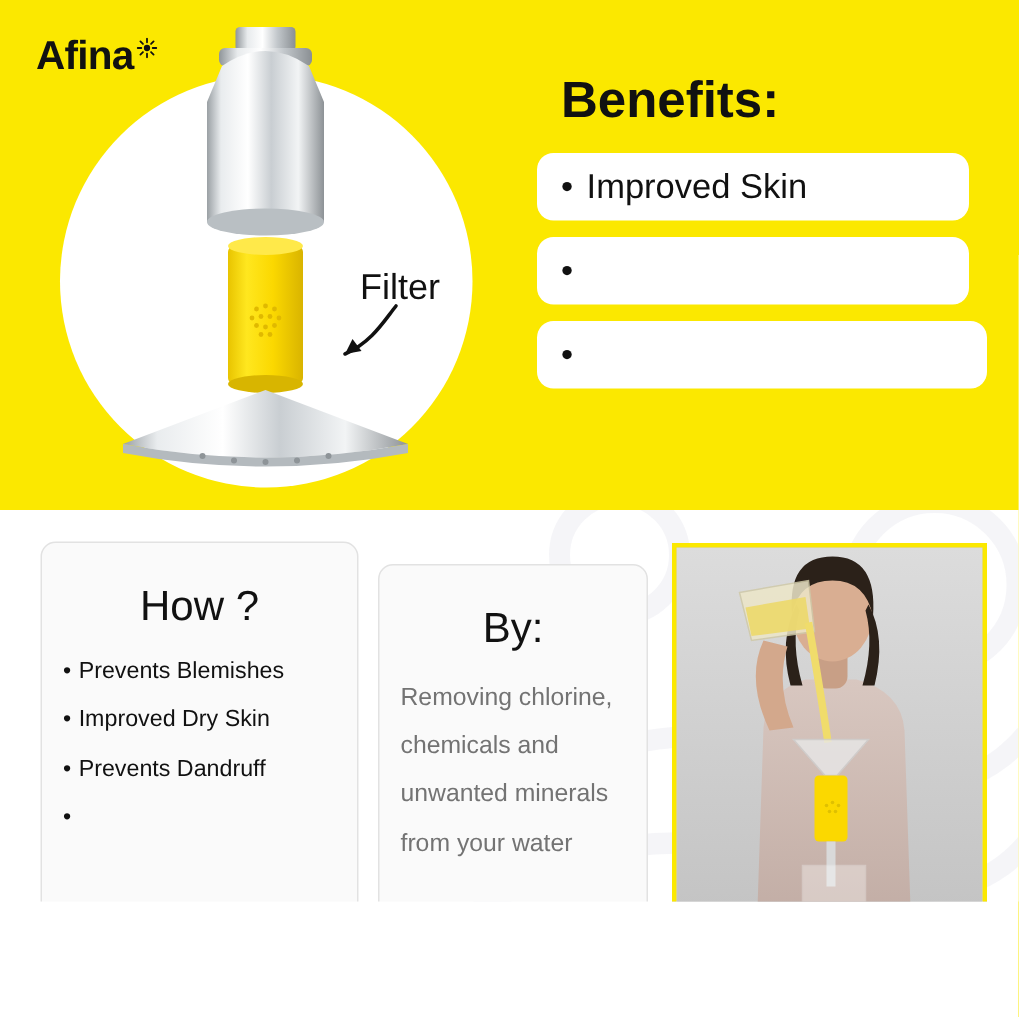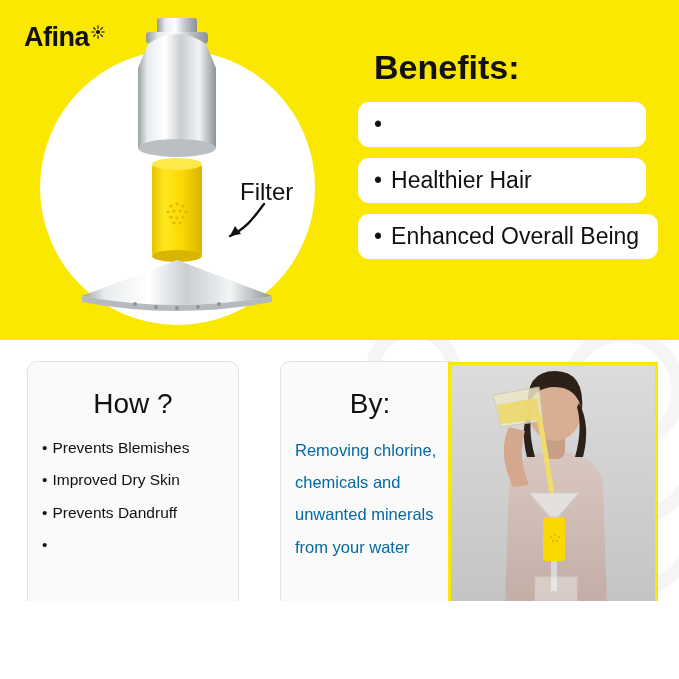--- a/index.html
+++ b/index.html
@@ -30,26 +30,26 @@
   #b0{top:102px;width:288px;}
   #b1{top:158px;width:288px;}
   #b2{top:214px;width:300px;}
 
   
   .bottom-panel{position:absolute;left:0;top:340px;width:679px;height:261px;background:#ffffff;overflow:hidden;padding-left:14px;}
   .bg-swirl{position:absolute;right:-20px;top:-10px;width:420px;height:360px;opacity:.5;}
 
   .card{position:absolute;background:#fafafa;border:1px solid #e2e2e2;border-radius:10px;box-sizing:border-box;}
   #card-how{left:27px;top:21px;width:212px;height:296px;}
-  #card-by{left:252px;top:21px;width:180px;height:296px;margin-left:28px;}
+  #card-by{left:252px;top:36px;width:180px;height:296px;}
   .card-title{text-align:center;font-size:28px;color:#111;margin-top:26px;}
   .bullets{margin:18px 0 0 0;padding:0 10px 0 14px;list-style:none;}
   .bullets li{font-size:15.5px;color:#111;margin-bottom:13px;line-height:1.25;display:flex;}
   .bullets li .dot{margin-right:5px;}
-  .by-text{font-size:16.5px;color:#0369a1;line-height:1.95;padding:0 14px;margin-top:14px;}
+  .by-text{font-size:16.5px;color:#737373;line-height:1.95;padding:0 14px;margin-top:14px;}
 
   
   .photo{position:absolute;left:448px;top:22px;width:210px;height:295px;border:3px solid #fbe800;
          box-sizing:border-box;overflow:hidden;background:#cfcfcf;}
   .photo svg{display:block;}
 </style>
 </head>
 <body>
 
 <div class="page">
@@ -144,28 +144,27 @@
         <path d="M54 6 C46 16 38 30 20 38" stroke="#111" stroke-width="2.4" fill="none" stroke-linecap="round"></path>
         <path d="M20 38 L31 36 L25 28 Z" fill="#111"></path>
       </svg>
     </div>
     <div class="filter-label">Filter</div>
 
     <div class="benefits-title">Benefits:</div>
 
     <div class="benefit" id="b0">
       <span class="dot">•</span>
+      <span class="txt">Improved Skin</span>
     </div>
     <div class="benefit" id="b1">
       <span class="dot">•</span>
-      <span class="txt">Healthier Hair</span>
     </div>
     <div class="benefit" id="b2">
       <span class="dot">•</span>
-      <span class="txt">Enhanced Overall Being</span>
     </div>
   </div>
 
   <div class="bottom-panel">
 
     <svg class="bg-swirl" viewBox="0 0 420 360">
       <g fill="none" stroke="#ececf2" stroke-width="14">
         <path d="M-30 330 Q90 190 250 250 T430 120"></path>
         <path d="M-20 250 Q120 120 260 180 T440 40"></path>
         <path d="M0 360 Q130 260 290 320 T440 220"></path>

